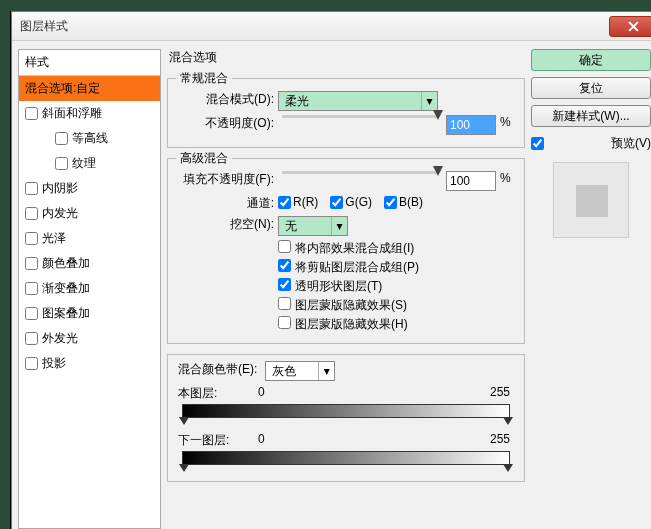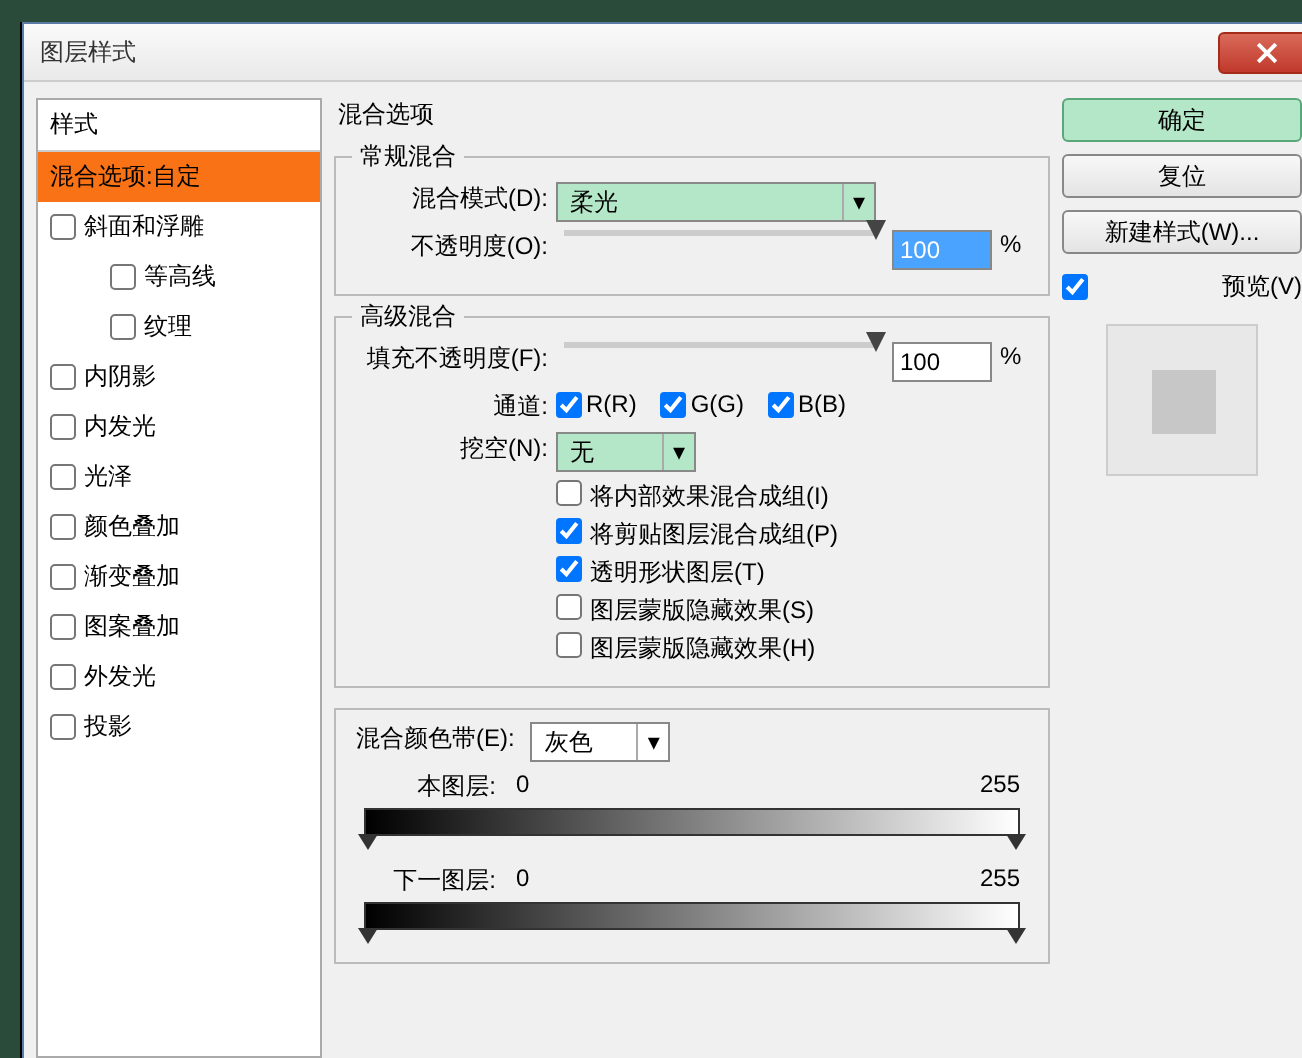--- a/index.html
+++ b/index.html
@@ -30,21 +30,21 @@
   .slider-track { flex:1; height:3px; background:#ccc; position:relative; margin:0 4px;}
   .slider-thumb { position:absolute; top:-5px; width:0;height:0; border-left:5px solid transparent; border-right:5px solid transparent; border-top:10px solid #444;}
   .numbox { width:50px; height:20px; border:1px solid #888; padding:0 3px;}
   .numbox.sel { background:#4aa3ff; color:#fff;}
   .pct { width:14px;}
   .chk { width:13px; height:13px; margin:0;}
   .chanbox { display:flex; align-items:center; gap:2px; margin-right:8px;}
   .optlist { margin-left:100px;}
   .optlist .row { margin:2px 0;}
   .band-label-row { display:flex; margin:2px 0;}
-  .band-name { width:76px; text-align:right; padding-right:6px;}
+  .band-name { width:76px; text-align:left; padding-right:6px;}
   .band-nums { flex:1; display:flex; justify-content:space-between; padding:0 4px;}
   .gradient-bar { height:14px; margin:0 4px 2px 4px; position:relative; border:1px solid #333;}
   .grad1 { background: linear-gradient(90deg, #000 0%, #fff 100%);}
   .grad2 { background: linear-gradient(90deg, #000 0%, #fff 100%);}
   .bthumb { position:absolute; width:0;height:0; border-left:5px solid transparent; border-right:5px solid transparent;}
   .bthumb.bot { bottom:-8px; border-top:8px solid #333;}
   .right-col { width:120px; display:flex; flex-direction:column; gap:6px; align-items:stretch;}
   .btn { height:22px; border:1px solid #888; border-radius:3px; background:linear-gradient(#f8f8f8,#e4e4e4); display:flex; align-items:center; justify-content:center; }
   .btn.green { background:#b4e7c8; border-color:#5aa87a;}
   .preview-row { display:flex; align-items:center; justify-content:space-between; gap:4px; margin-top:2px;}

